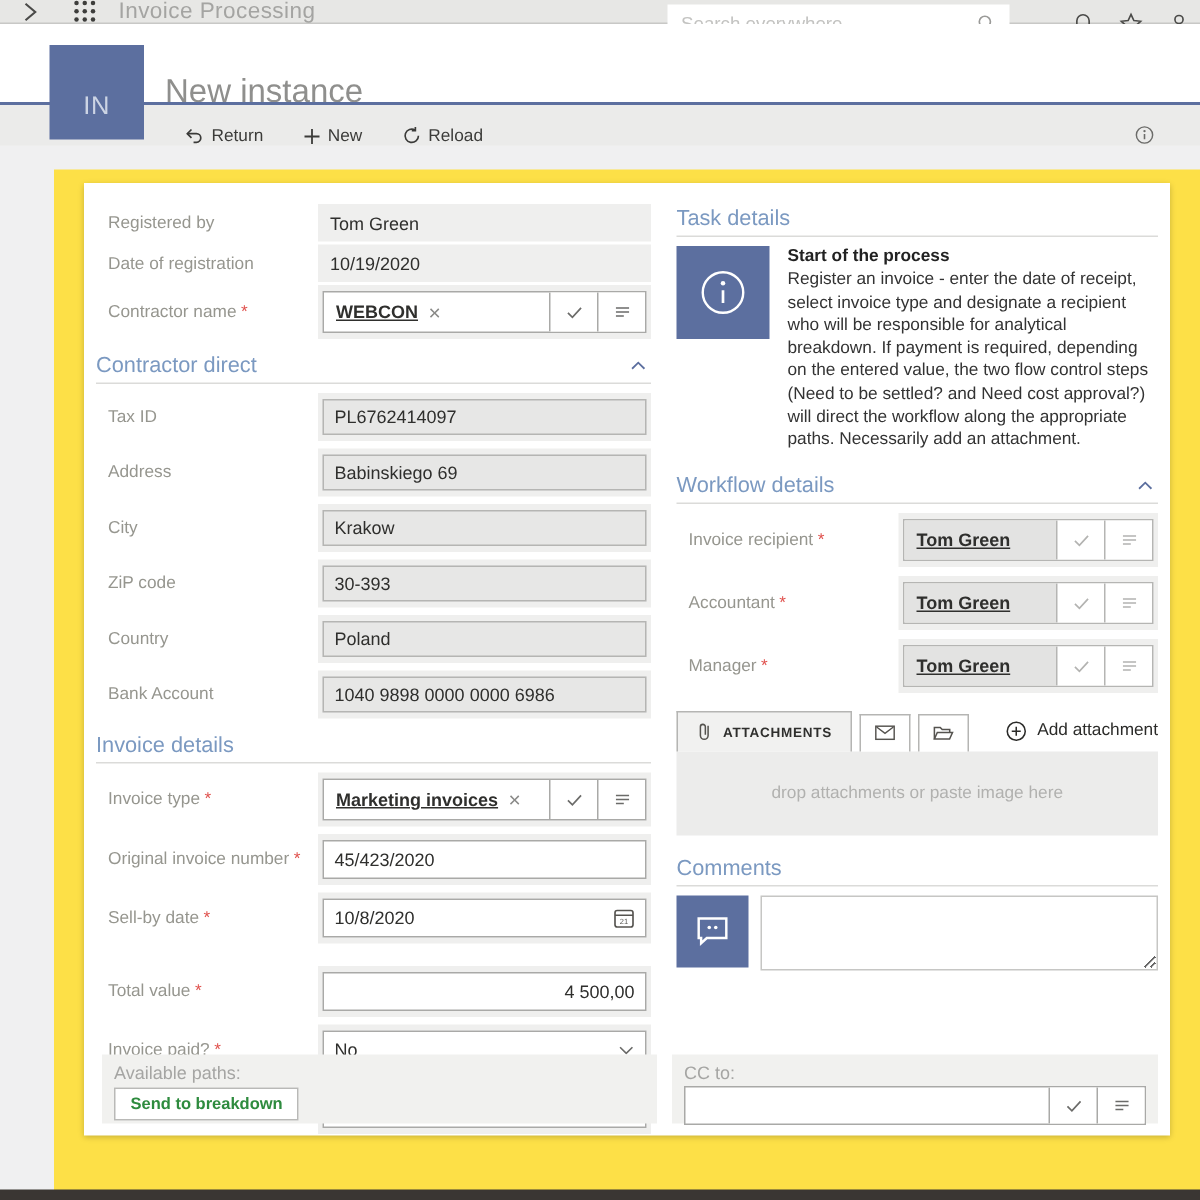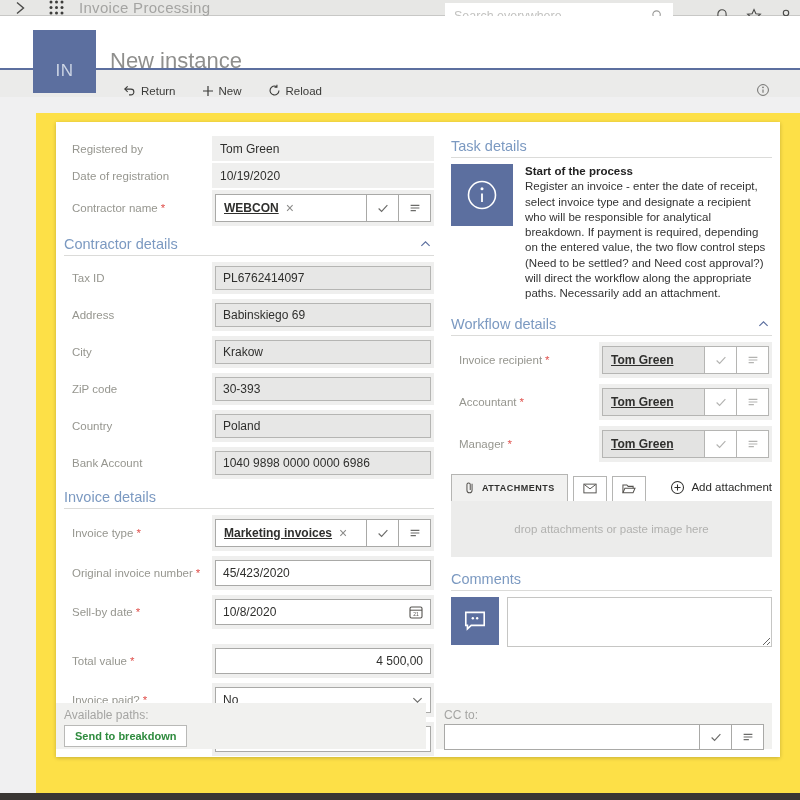--- a/index.html
+++ b/index.html
@@ -117,21 +117,21 @@
   .dropzone { height:56px; background:#ececeb; display:flex; align-items:center;
     justify-content:center; font-size:11.5px; color:#b1b1af; }
 
   .comments-row { display:flex; gap:8px; margin-top:4px; }
   .comment-sq { width:48px; height:48px; background:#5c6f9f; flex-shrink:0;
     display:flex; align-items:center; justify-content:center; }
   .comments-row textarea { flex:1; height:50px; border:1px solid #c6c6c4;
     font-family:inherit; font-size:12px; padding:4px; resize:vertical; outline:none; }
 
   
-  .footer { position:absolute; left:0; right:8px; bottom:8px; display:flex; gap:10px; }
+  .footer { position:absolute; left:12px; right:8px; bottom:8px; display:flex; gap:10px; }
   .fpanel { background:#f1f1ef; height:46px; padding:5px 8px 0 8px; }
   .fpanel.pleft { width:370px; flex-shrink:0; }
   .fpanel.pright { flex:1; }
   .fpanel .plabel { font-size:12px; color:#a5a5a3; }
   .path-btn { margin-top:3px; height:22px; padding:0 10px; background:#fff;
     border:1px solid #b9b9b7; color:#2e8b3e; font-size:11px; font-weight:bold;
     font-family:inherit; cursor:pointer; }
   .cc-picker { margin-top:2px; height:26px; }
   .cc-picker .pval input { border:none; outline:none; width:100%; font-family:inherit;
     font-size:12px; background:transparent; }
@@ -267,21 +267,21 @@
               <span class="pbtn">
                   <svg width="14" height="14" viewBox="0 0 16 16">
                     <path d="M3 5 H13 M3 8 H13 M3 11 H9" stroke="currentColor" stroke-width="1.2"></path>
                   </svg>
                 </span>
             </div>
           </div>
         </div>
 
         <div class="shead">
-          <span>Contractor details</span>
+          <span>Contractor direct</span>
           <span class="caret">
               <svg width="11" height="8" viewBox="0 0 12 8">
                 <path d="M1.5 6 L6 1.6 L10.5 6" fill="none" stroke="currentColor" stroke-width="1.3"></path>
               </svg>
             </span>
         </div>
 
         <div class="frow row36">
           <span class="flabel">Tax ID</span>
           <div class="fband">

